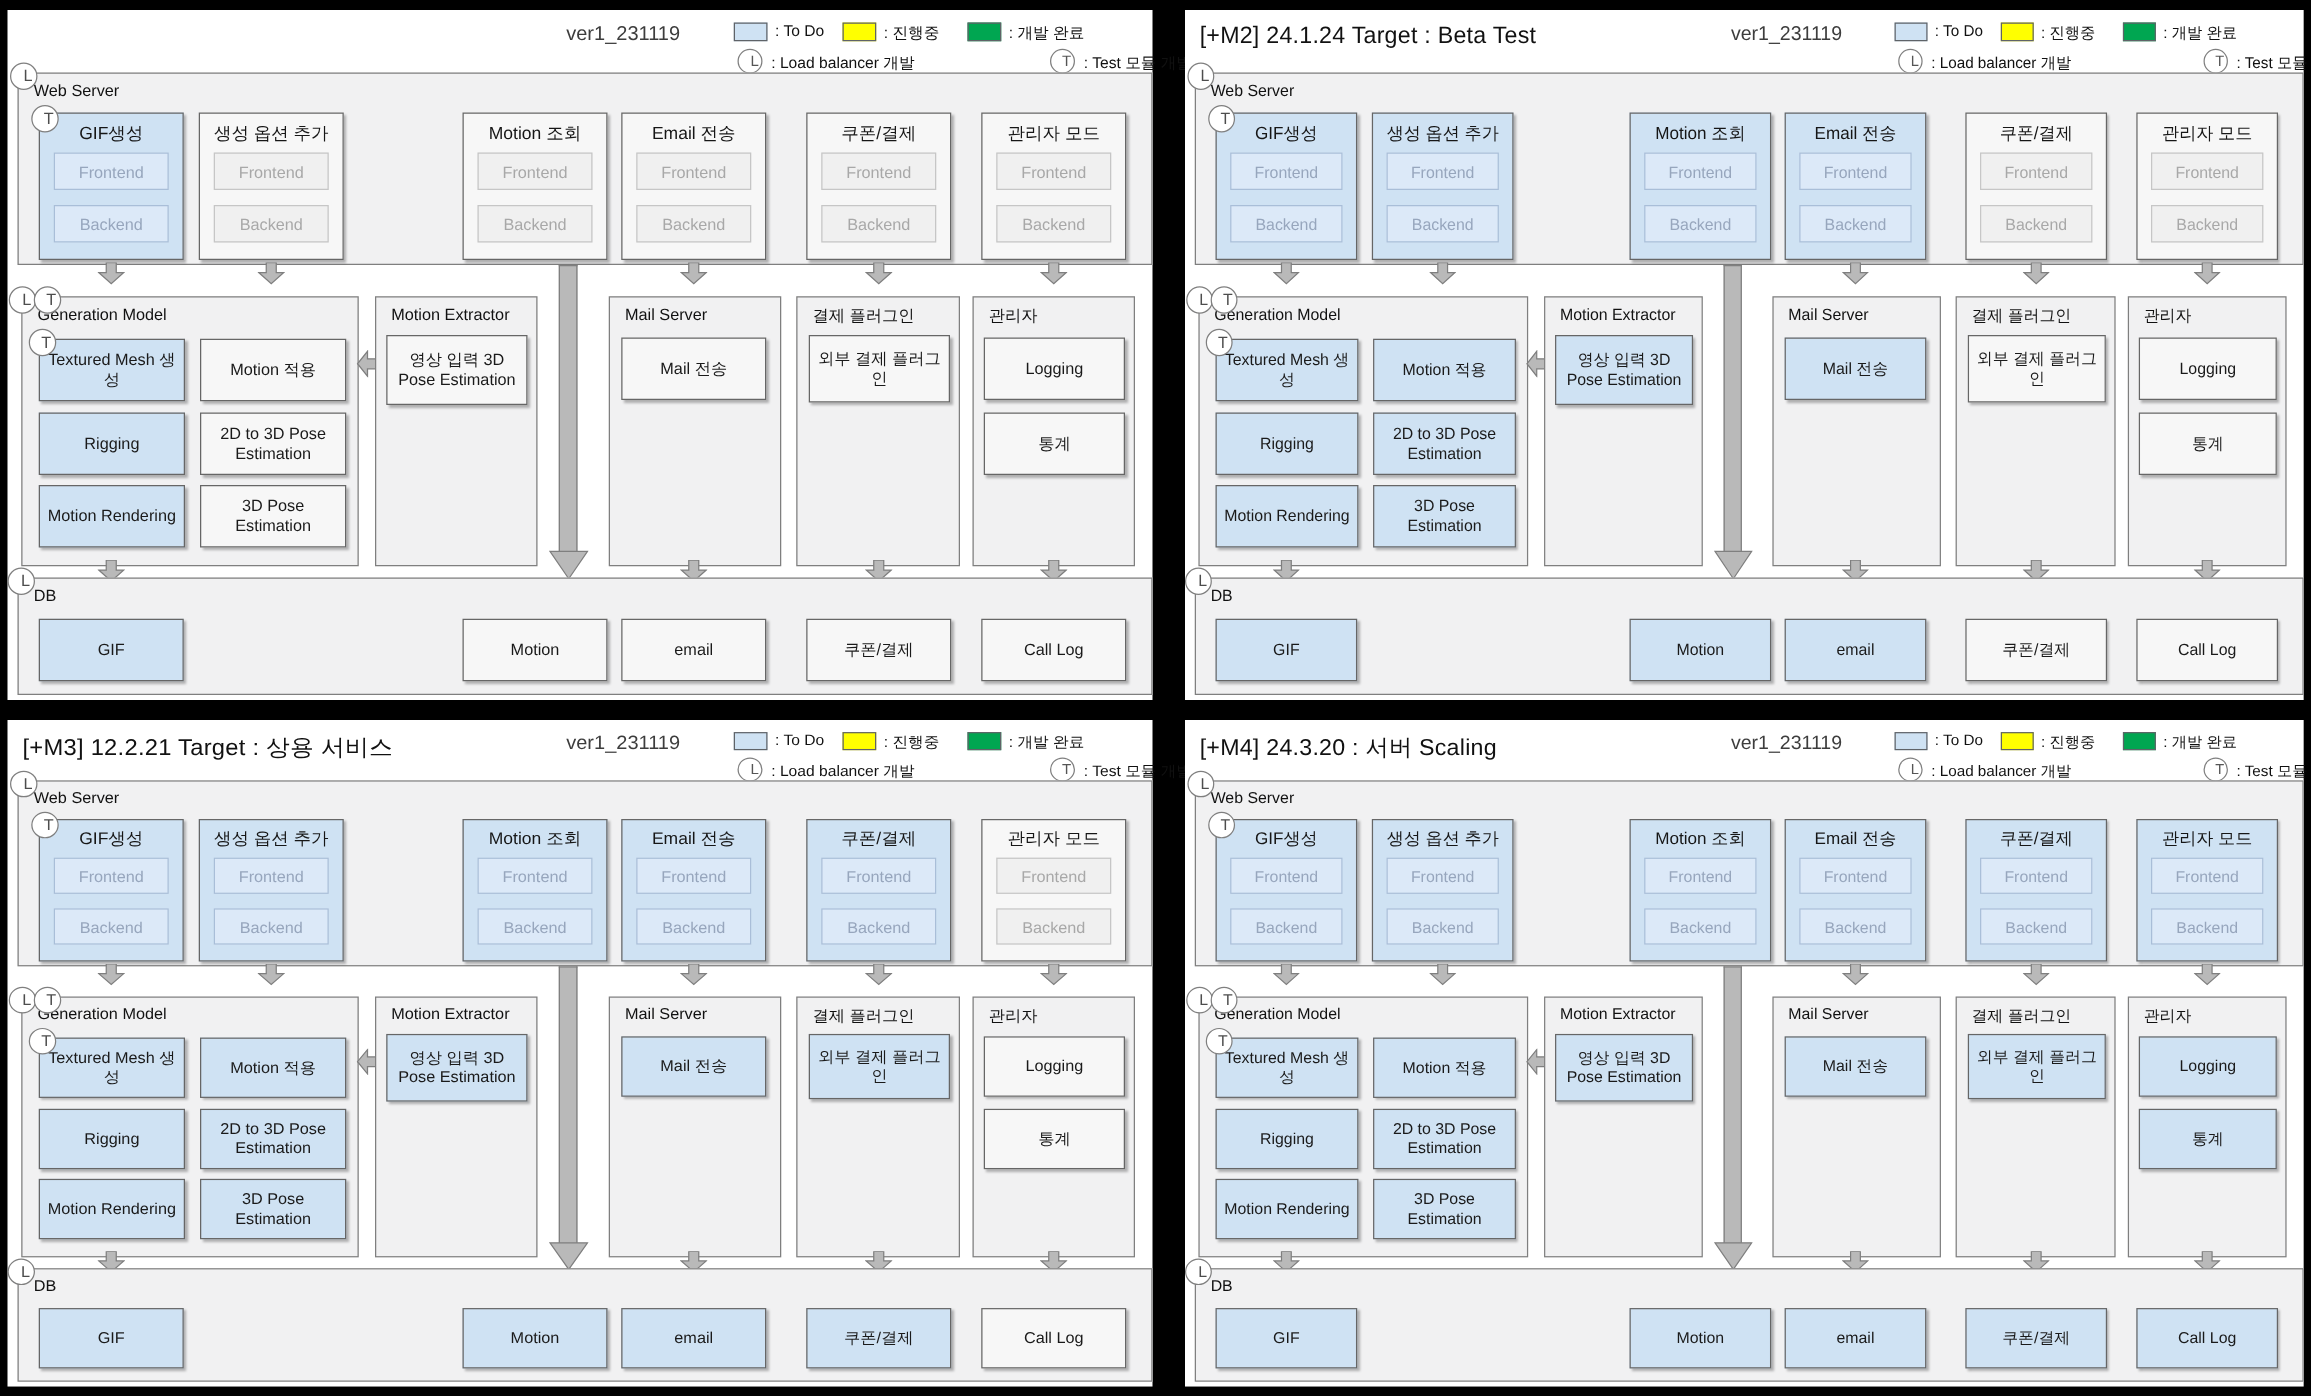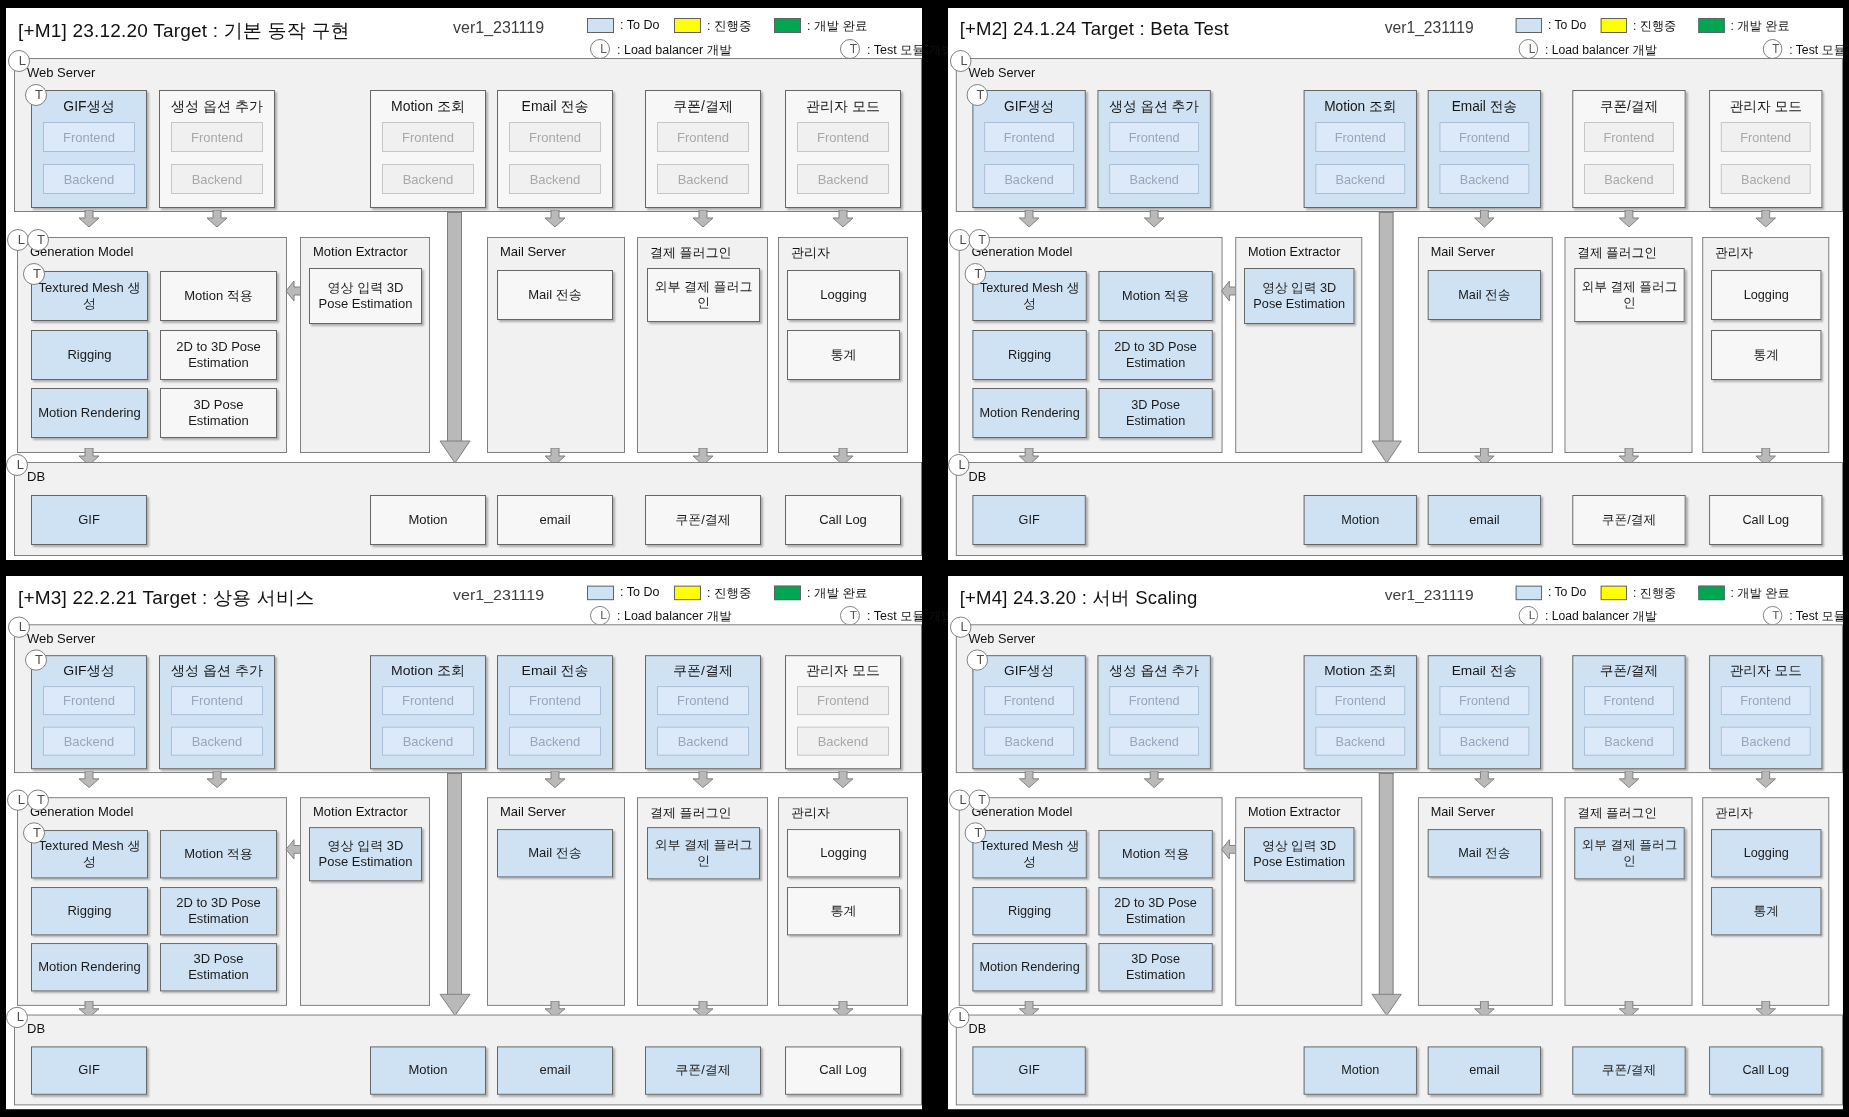--- a/index.html
+++ b/index.html
@@ -56,21 +56,20 @@
   .bigbar{position:absolute;left:441px;top:204px;width:15px;height:230px;background:#b9b9b9;
     border:1px solid #7f7f7f;box-sizing:border-box;border-bottom:none;}
   .bighead{position:absolute;left:433px;top:432px;width:32px;height:24px;}
 
   svg{display:block;}
 </style>
 </head>
 <body>
 
   <section class="quadrant" id="q0">
-    <div class="qtitle">[+M1] 23.12.20 Target : 기본 동작 구현</div>
     <div class="ver">ver1_231119</div>
 
     <div class="legend">
       <span class="sw" style="left:6px;background:#cfe2f3;"></span>
       <span class="lt" style="left:39px;">: To Do</span>
       <span class="sw" style="left:93px;background:#ffff00;"></span>
       <span class="lt" style="left:126px;">: 진행중</span>
       <span class="sw" style="left:193px;background:#00a651;"></span>
       <span class="lt" style="left:226px;">: 개발 완료</span>
       <span class="circ" style="left:9px;">L</span>
@@ -378,21 +377,21 @@
     <span class="circle" style="left:0px;top:446px;">L</span>
 
     <div class="box cell todo" style="left:25px;top:487px;width:116px;height:50px;">GIF</div>
     <div class="box cell todo" style="left:364px;top:487px;width:116px;height:50px;">Motion</div>
     <div class="box cell todo" style="left:491px;top:487px;width:116px;height:50px;">email</div>
     <div class="box cell" style="left:639px;top:487px;width:116px;height:50px;">쿠폰/결제</div>
     <div class="box cell" style="left:779px;top:487px;width:116px;height:50px;">Call Log</div>
   </section>
 
   <section class="quadrant" id="q2">
-    <div class="qtitle">[+M3] 22.2.21 Target : 상용 서비스</div>
+    <div class="qtitle">[+M3] 12.2.21 Target : 상용 서비스</div>
     <div class="ver">ver1_231119</div>
 
     <div class="legend">
       <span class="sw" style="left:6px;background:#cfe2f3;"></span>
       <span class="lt" style="left:39px;">: To Do</span>
       <span class="sw" style="left:93px;background:#ffff00;"></span>
       <span class="lt" style="left:126px;">: 진행중</span>
       <span class="sw" style="left:193px;background:#00a651;"></span>
       <span class="lt" style="left:226px;">: 개발 완료</span>
       <span class="circ" style="left:9px;">L</span>

